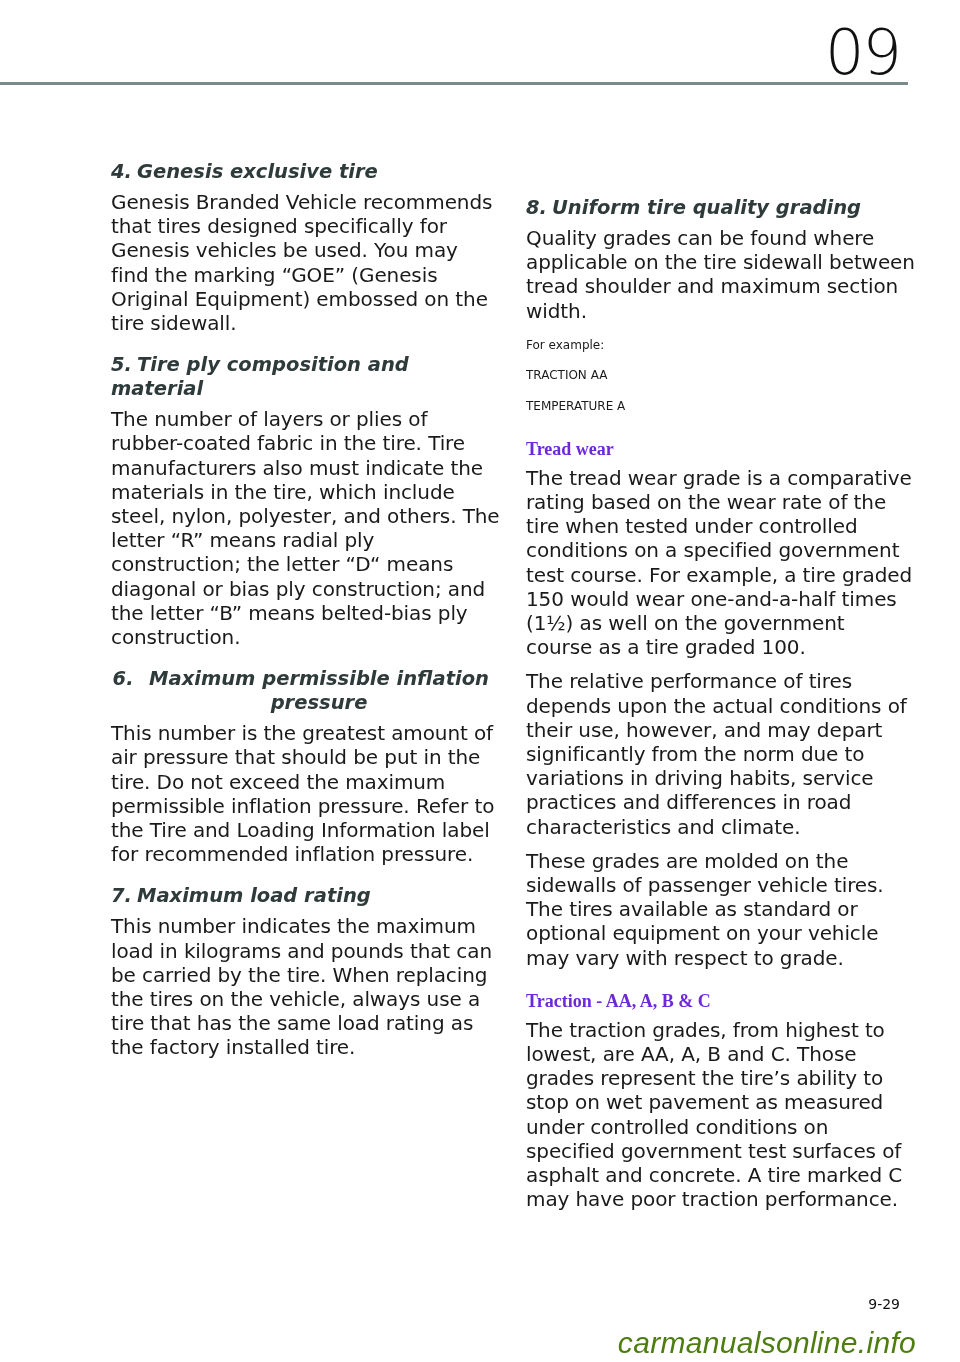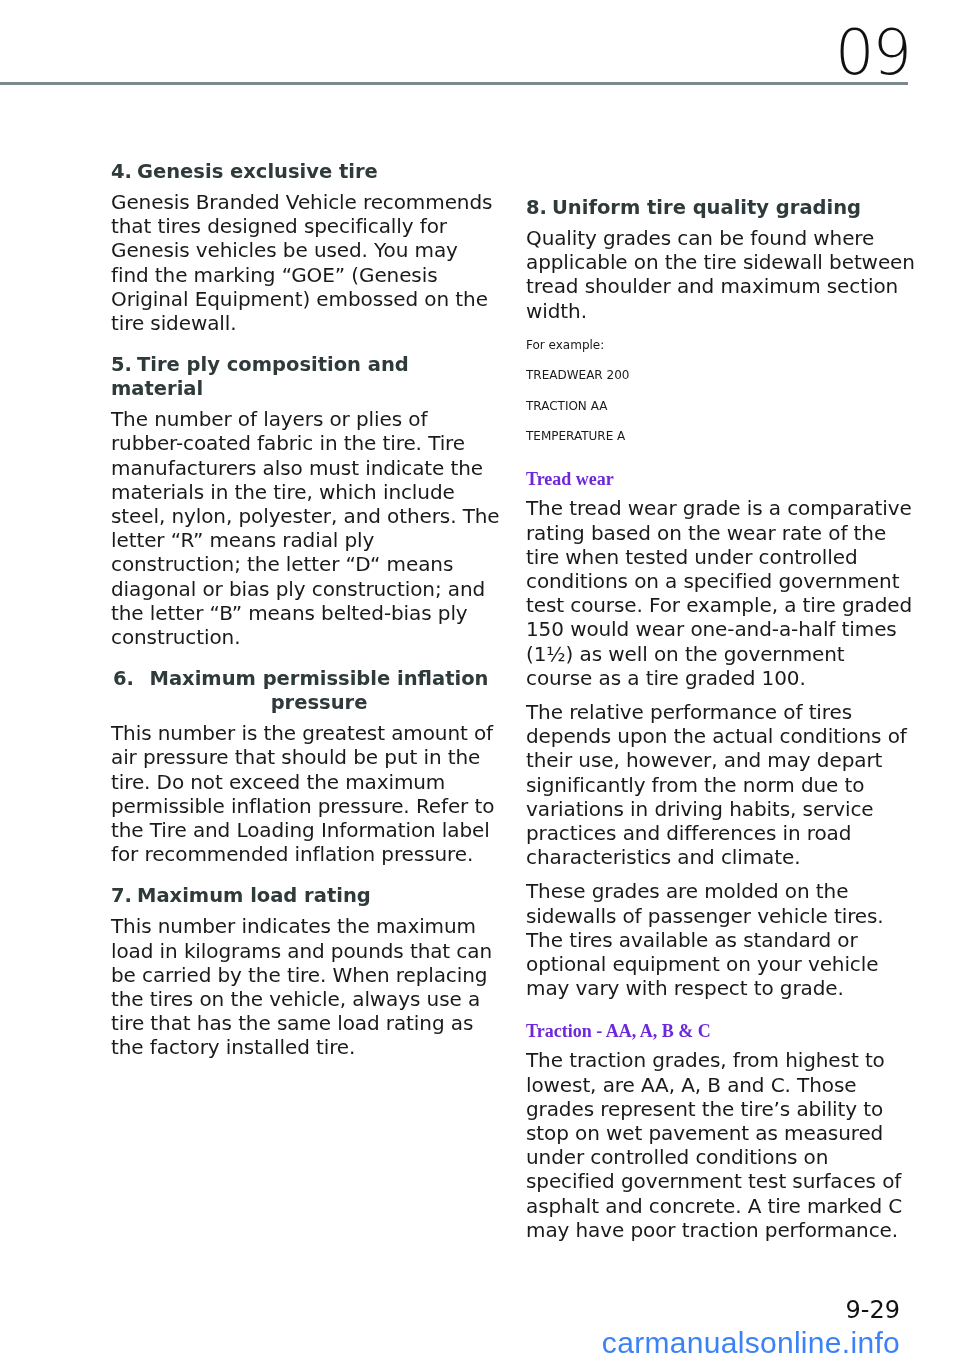--- a/index.html
+++ b/index.html
@@ -1,36 +1,36 @@
 <!DOCTYPE html>
 <html><head>
 <meta charset="utf-8">
 <style>
   html, body { margin: 0; padding: 0; background: #ffffff; }
   body { width: 960px; height: 1362px; position: relative; overflow: hidden;
          font-family: "DejaVu Sans", sans-serif; color: #1a1a1a; }
-  .chapter-num { position: absolute; right: 50px; top: 18px; font-size: 62px; line-height: 70px;
+  .chapter-num { position: absolute; right: 60px; top: 18px; font-size: 62px; line-height: 70px;
                  font-family: "DejaVu Sans", sans-serif; font-weight: 300; color: #111; letter-spacing: -2px; }
   .header-rule { position: absolute; left: 0; top: 82px; width: 908px; height: 3px; background: #7a8a8a; }
   .col { position: absolute; top: 160px; width: 390px; }
   .col-left { left: 111px; }
   .col-right { left: 526px; margin-top: 36px; }
-  .heading { font-family: "DejaVu Sans", sans-serif; font-weight: bold;
+  .heading { font-family: "DejaVu Sans", sans-serif; font-style: italic; font-weight: bold;
              font-size: 19.5px; line-height: 24px; color: #2f3a3a; margin: 0 0 6px 0; }
   .heading .num { display: inline-block; width: 26px; }
   .heading.hang { padding-left: 26px; text-indent: -26px; text-align: center; }
   .para { font-size: 20px; line-height: 24.2px; margin: 0 0 10px 0; color: #1a1a1a; letter-spacing: -0.1px; }
   .section { margin-bottom: 18px; }
   .sub-heading { font-family: "Liberation Serif", serif; font-weight: bold; font-size: 18px; line-height: 22px;
                  color: #6d28d9; margin: 20px 0 6px 0; }
   .line { font-size: 12px; line-height: 24px; margin: 0 0 6.5px 0; }
-  .page-num { position: absolute; right: 60px; top: 1296px; font-size: 24px; color: #111;
+  .page-num { position: absolute; right: 60px; top: 1296px; font-size: 14px; color: #111;
               font-family: "DejaVu Sans", sans-serif; }
-  .watermark { position: absolute; right: 60px; top: 1326px; font-size: 30px; color: #3b82f6;
-               font-family: "Liberation Sans", sans-serif; letter-spacing: 0.3px; }
+  .watermark { position: absolute; right: 44px; top: 1326px; font-size: 30px; color: #4d7c0f;
+               font-family: "Liberation Sans", sans-serif; letter-spacing: 0.3px; font-style: italic; }
 </style>
 </head>
 <body>
 
 <div class="chapter-num">09</div>
 <div class="header-rule"></div>
 
 <div class="col col-left">
   <div class="section">
     <div class="heading"><span class="num">4.</span><span>Genesis exclusive tire</span></div>
@@ -47,21 +47,20 @@
   <div class="section">
     <div class="heading"><span class="num">7.</span><span>Maximum load rating</span></div>
     <p class="para">This number indicates the maximum load in kilograms and pounds that can be carried by the tire. When replacing the tires on the vehicle, always use a tire that has the same load rating as the factory installed tire.</p>
   </div>
 </div>
 
 <div class="col col-right">
   <div class="heading"><span class="num">8.</span><span>Uniform tire quality grading</span></div>
   <p class="para">Quality grades can be found where applicable on the tire sidewall between tread shoulder and maximum section width.</p>
   <p class="line">For example:</p>
-  <p class="line">TREADWEAR 200</p>
   <p class="line">TRACTION AA</p>
   <p class="line">TEMPERATURE A</p>
 
   <div class="sub-heading">Tread wear</div>
   <p class="para">The tread wear grade is a comparative rating based on the wear rate of the tire when tested under controlled conditions on a specified government test course. For example, a tire graded 150 would wear one-and-a-half times (1½) as well on the government course as a tire graded 100.</p>
   <p class="para">The relative performance of tires depends upon the actual conditions of their use, however, and may depart significantly from the norm due to variations in driving habits, service practices and differences in road characteristics and climate.</p>
   <p class="para">These grades are molded on the sidewalls of passenger vehicle tires. The tires available as standard or optional equipment on your vehicle may vary with respect to grade.</p>
 
   <div class="sub-heading">Traction - AA, A, B &amp; C</div>
   <p class="para">The traction grades, from highest to lowest, are AA, A, B and C. Those grades represent the tire’s ability to stop on wet pavement as measured under controlled conditions on specified government test surfaces of asphalt and concrete. A tire marked C may have poor traction performance.</p>

